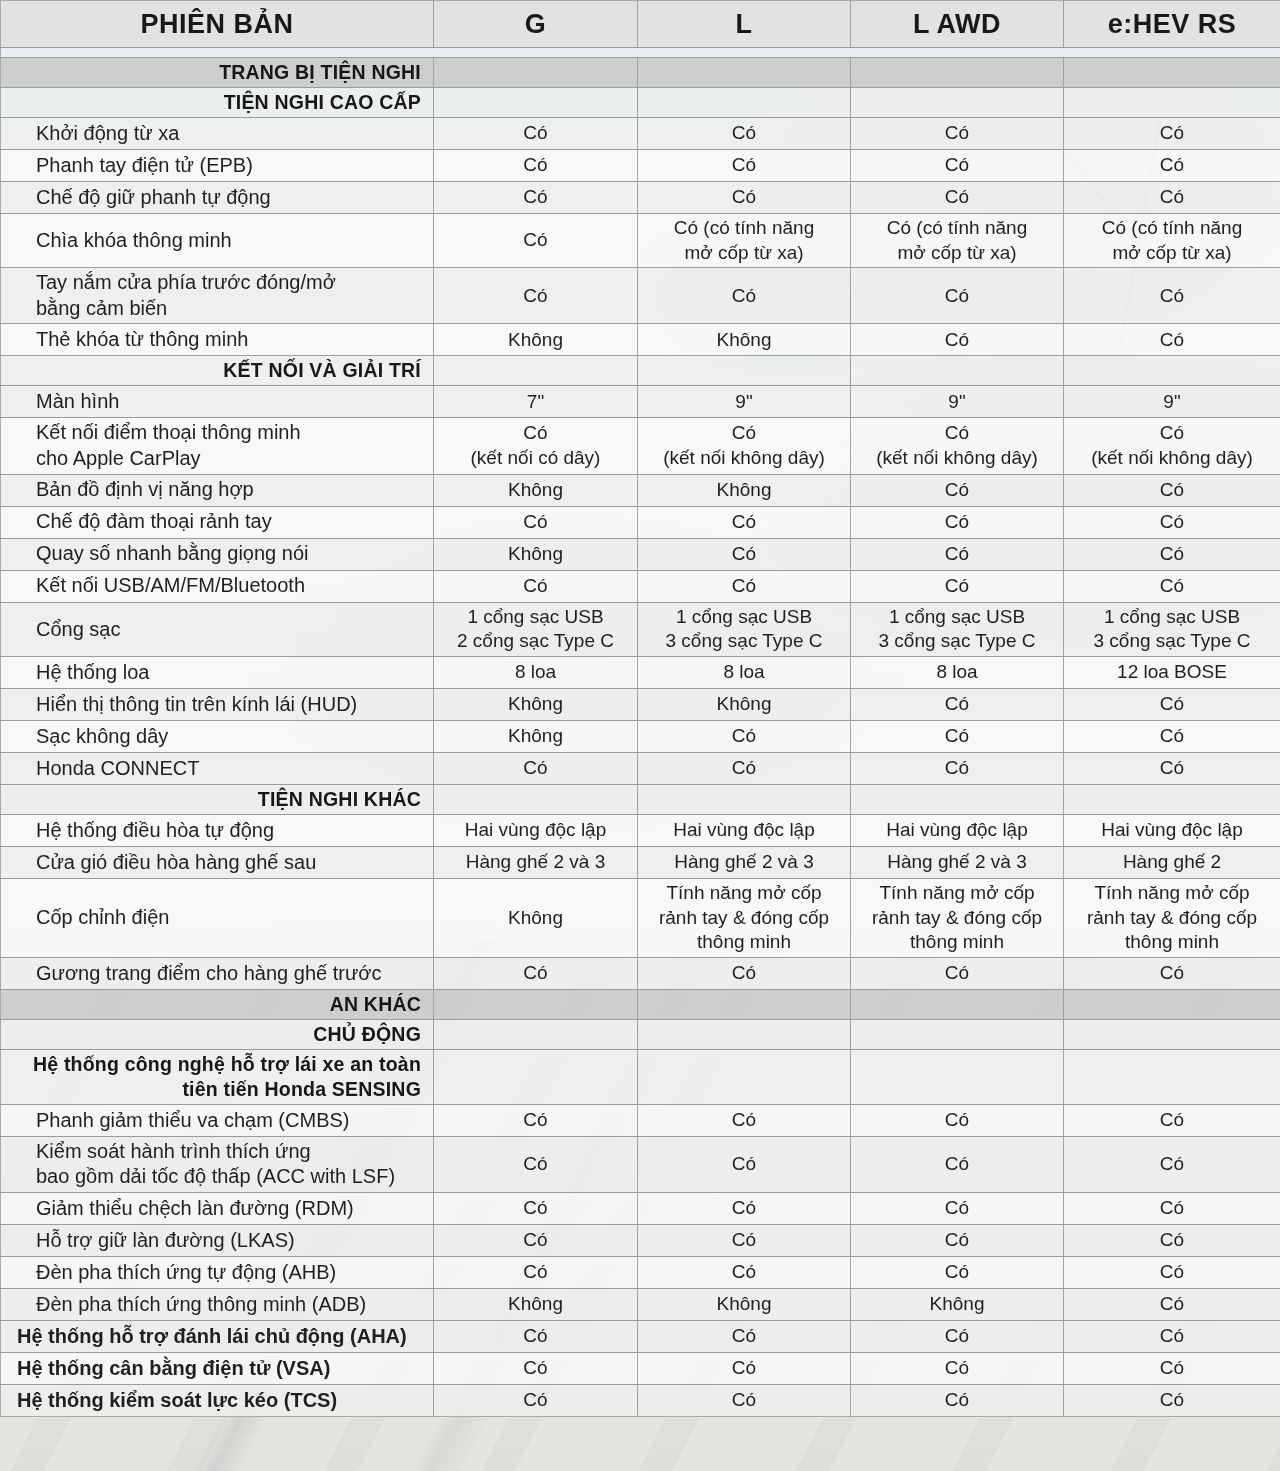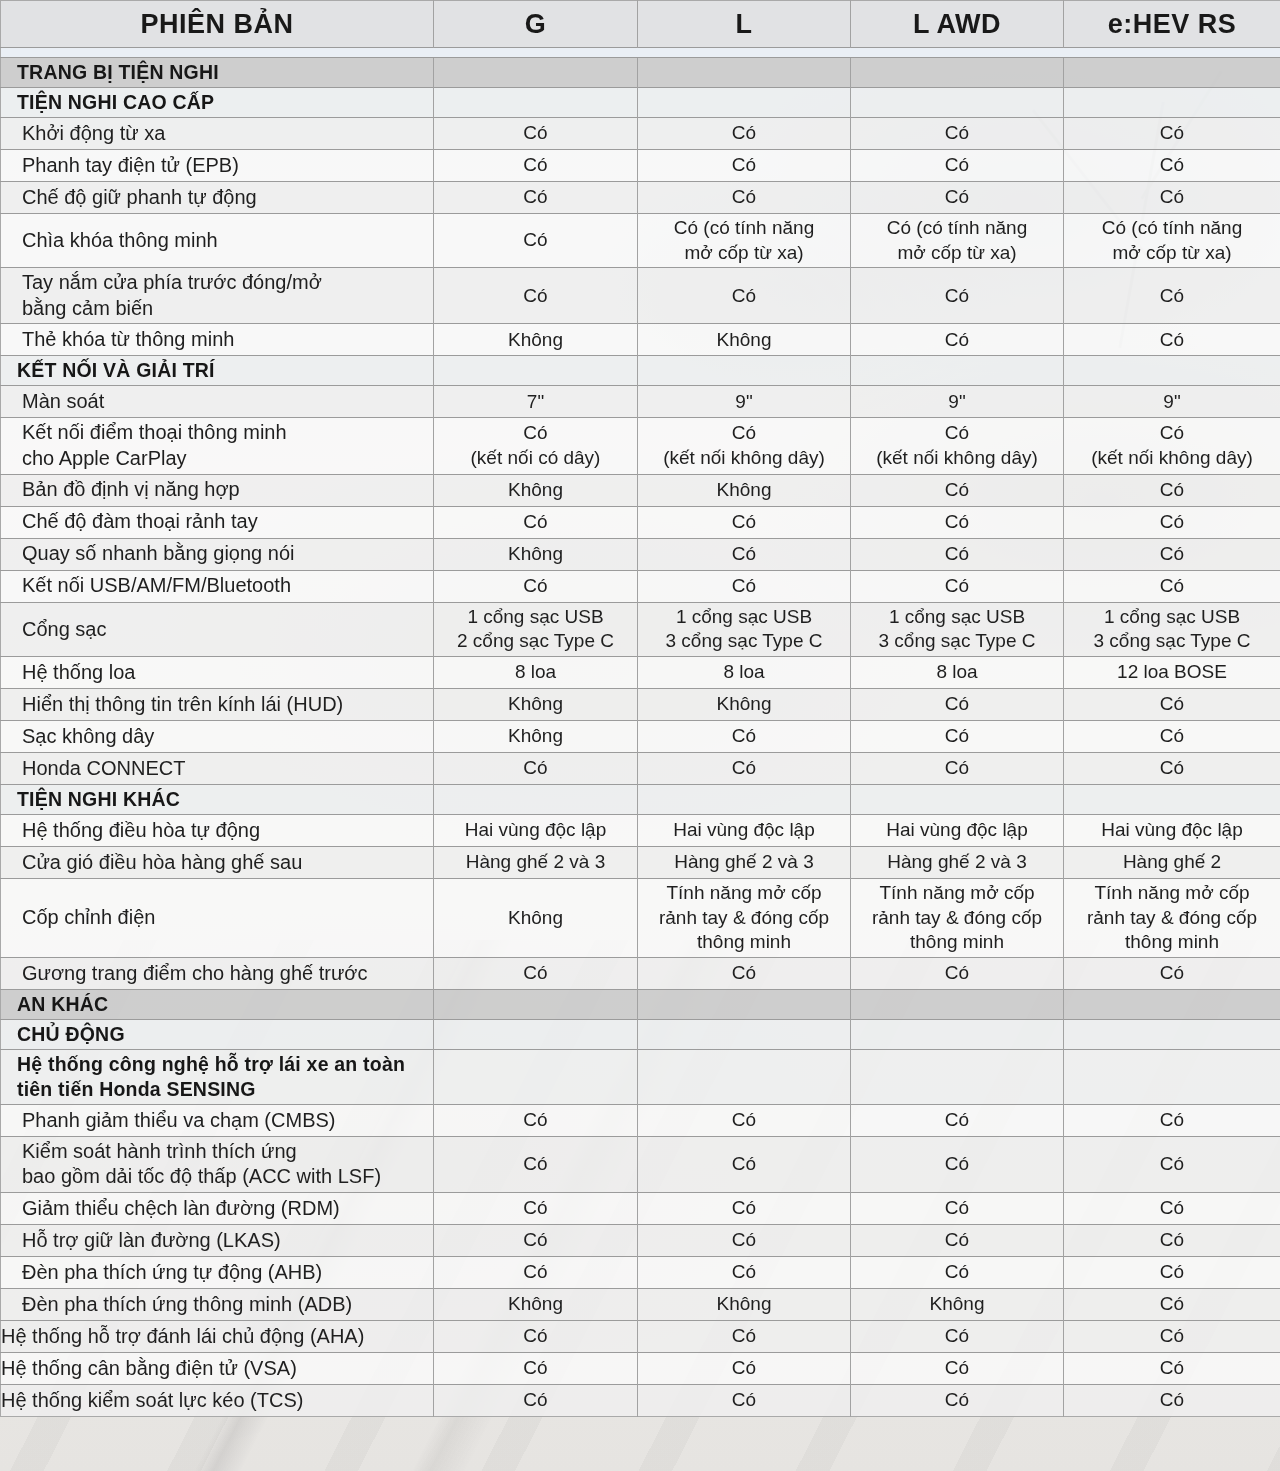--- a/index.html
+++ b/index.html
@@ -56,23 +56,23 @@
   }
   tr.gap-row td {
     height: 9px; padding: 0;
     background: rgba(233,239,246,.88);
     border-left: none;
   }
   td.c-label { text-align: left; font-size: 20px; padding-right: 12px; }
   td.c-val   { text-align: center; font-size: 19px; line-height: 1.30; }
   tr.r-feat  td { height: 27px; background: rgba(249,249,249,.85); }
   tr.r-feat.alt td { background: rgba(238,238,238,.85); }
-  tr.r-feat td.c-label { padding-left: 21px; line-height: 1.28; }
-  tr.r-feat.lvl0 td.c-label { padding-left: 0; }
-  tr.r-main td, tr.r-sub td, tr.r-group td { height: 24px; }
+  tr.r-feat td.c-label { padding-left: 35px; line-height: 1.28; }
+  tr.r-feat.lvl0 td.c-label { padding-left: 16px; font-weight: bold; }
+  tr.r-main td, tr.r-sub td, tr.r-group td { height: 24px; text-align: right; }
   tr.r-main td { background: rgba(203,203,203,.93); }
   tr.r-sub  td { background: rgba(236,238,240,.90); margin-top: 22px; }
   tr.r-group td { background: rgba(238,239,240,.90); }
   tr.r-main td.c-label, tr.r-sub td.c-label, tr.r-group td.c-label {
     font-weight: 700; font-size: 19.5px; padding-left: 16px; line-height: 1.28;
     letter-spacing: .2px; color: #171717;
   }
 </style>
 </head>
 <body>
@@ -167,21 +167,21 @@
         <td class="c-val">Có</td>
       </tr>
       <tr class="r-sub lvl0">
         <td class="c-label">KẾT NỐI VÀ GIẢI TRÍ</td>
         <td class="c-val"></td>
         <td class="c-val"></td>
         <td class="c-val"></td>
         <td class="c-val"></td>
       </tr>
       <tr class="r-feat alt">
-        <td class="c-label">Màn soát</td>
+        <td class="c-label">Màn hình</td>
         <td class="c-val">7"</td>
         <td class="c-val">9"</td>
         <td class="c-val">9"</td>
         <td class="c-val">9"</td>
       </tr>
       <tr class="r-feat">
         <td class="c-label">Kết nối điểm thoại thông minh
 cho Apple CarPlay</td>
         <td class="c-val">Có
 (kết nối có dây)</td>

